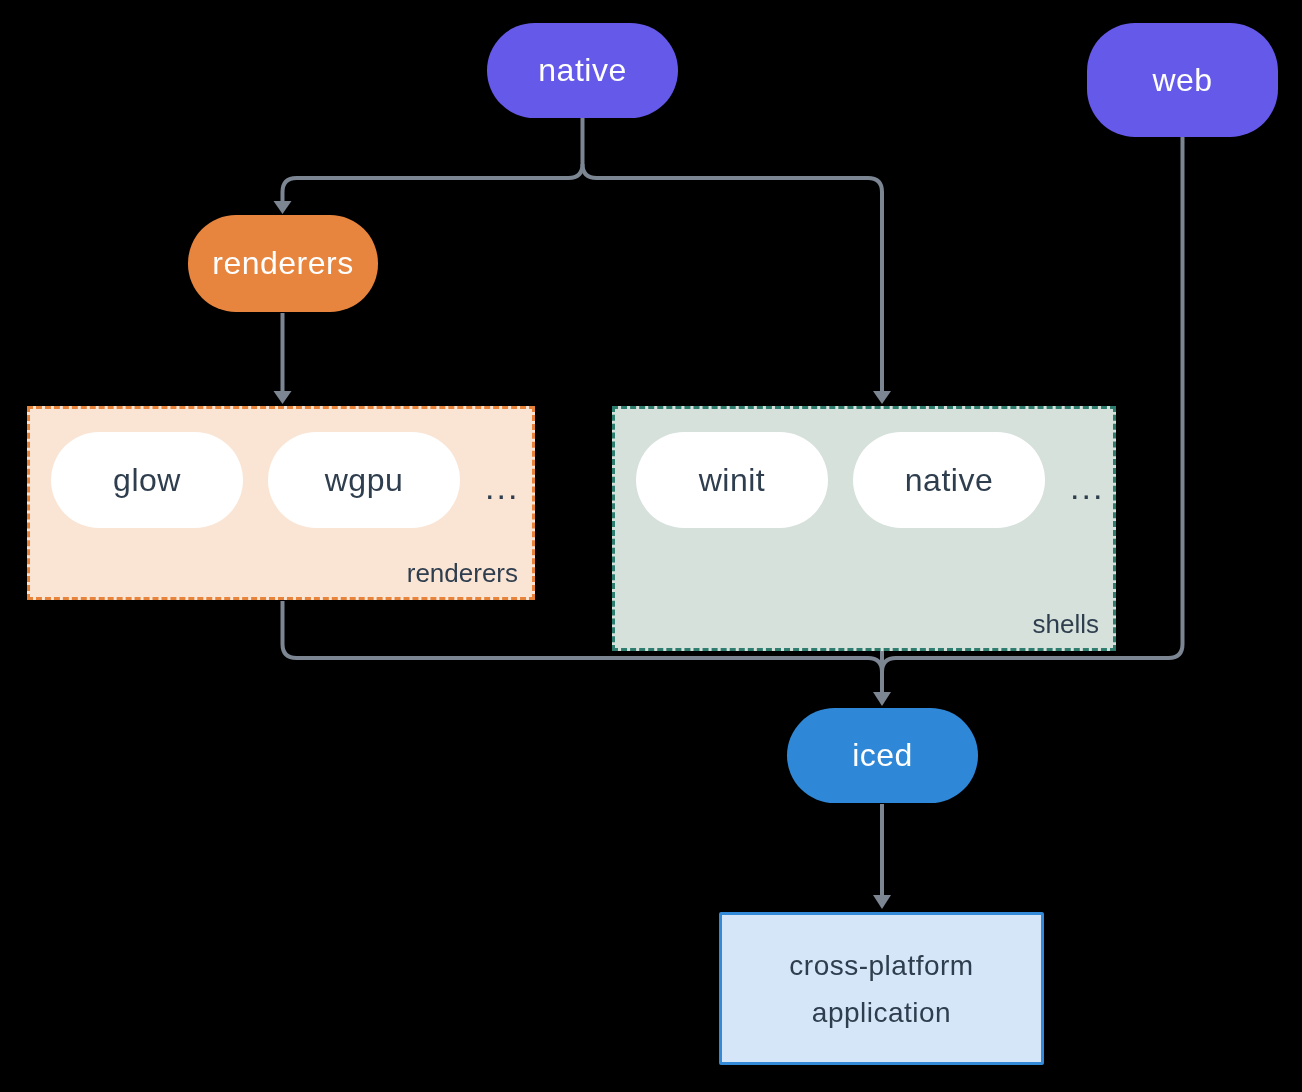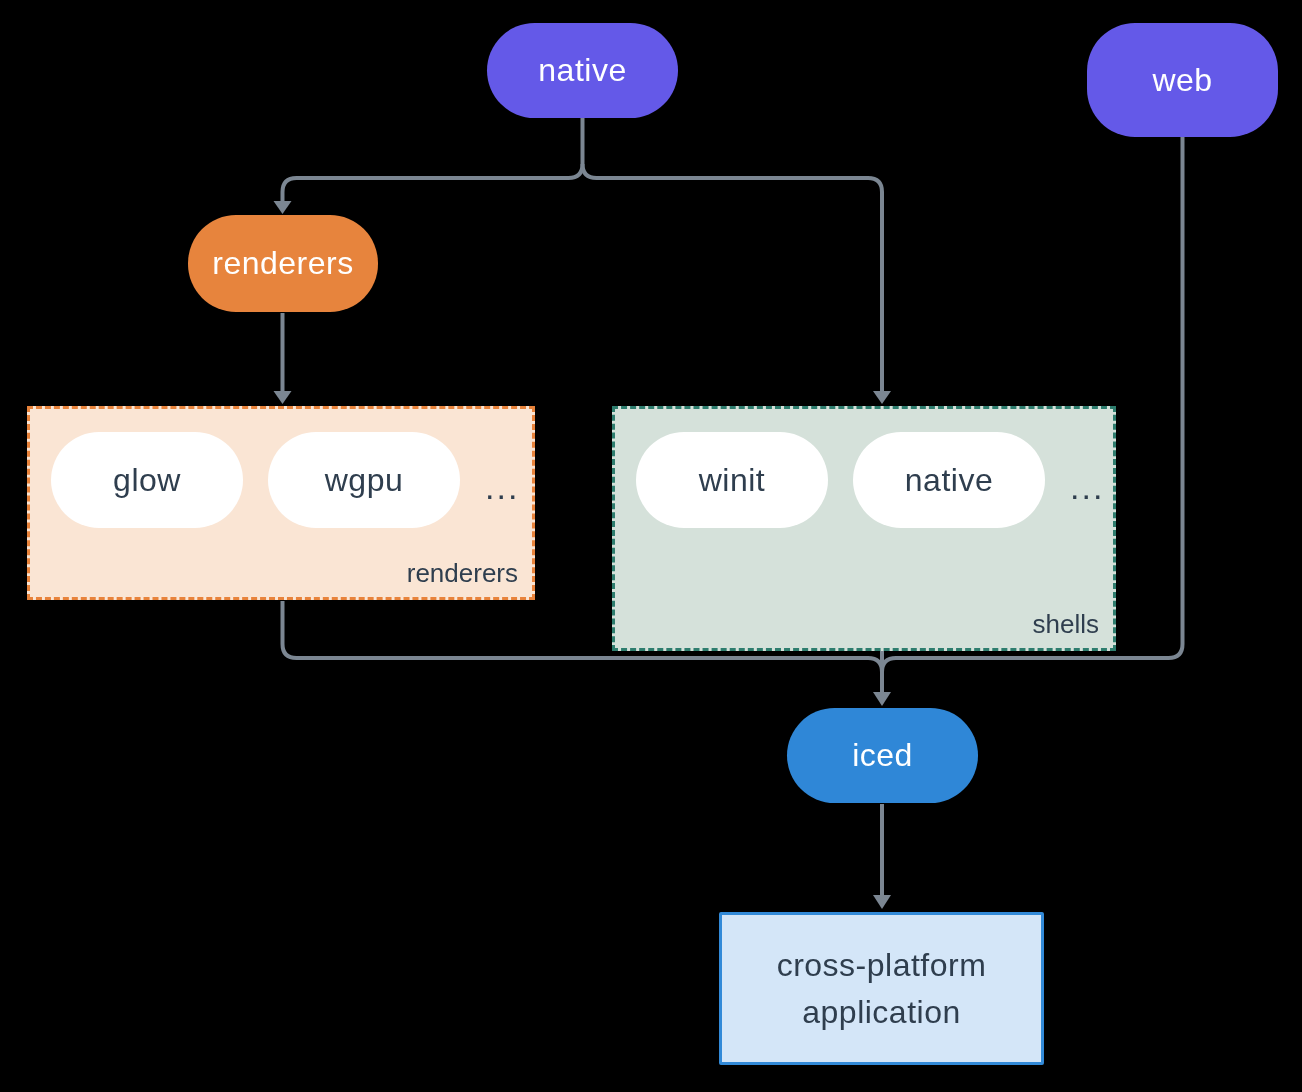--- a/index.html
+++ b/index.html
@@ -91,21 +91,21 @@
     margin-top:24px;
   }
   .node-app{
     position:absolute;
     left:719px;top:912px;width:325px;height:153px;
     background:var(--app-bg,#d4e6f8);
     border:3px solid var(--app-border,#328ad8);
     border-radius:2px;
     display:flex;flex-direction:column;align-items:center;justify-content:center;
     color:var(--pill-text-dark,#2f3e4e);
-    font-size:32px;
+    font-size:28px;
     line-height:47px;
     letter-spacing:0.5px;
   }
 </style>
 </head>
 <body>
 
 <div class="canvas">
 
   <svg class="edges" viewBox="0 0 1302 1092" xmlns="http://www.w3.org/2000/svg">

